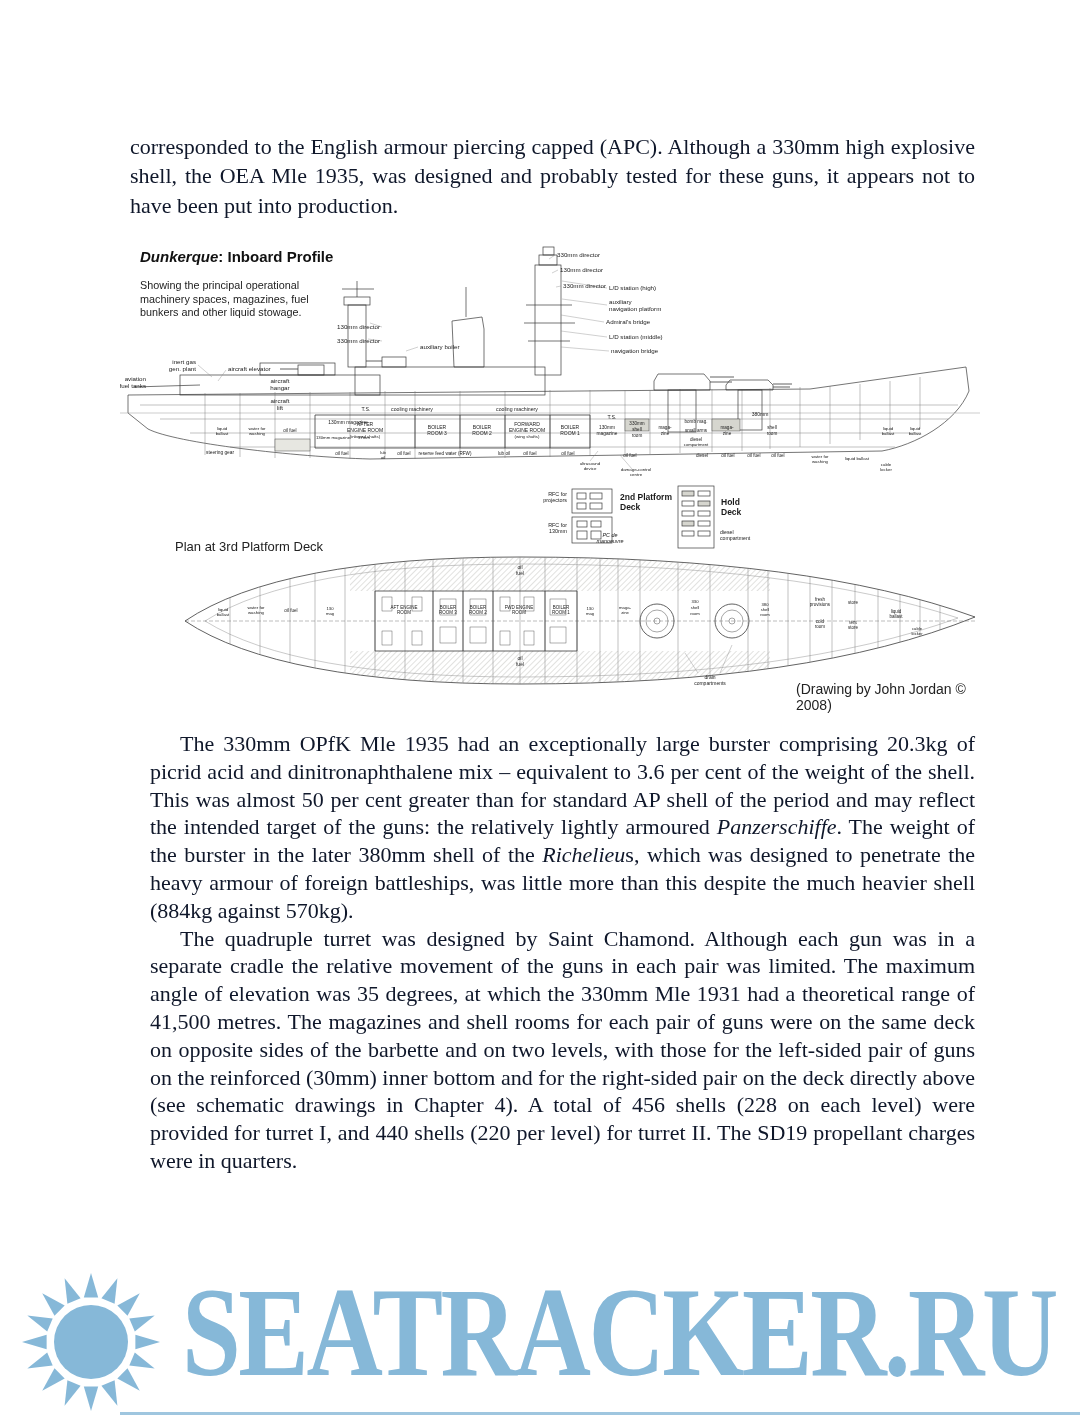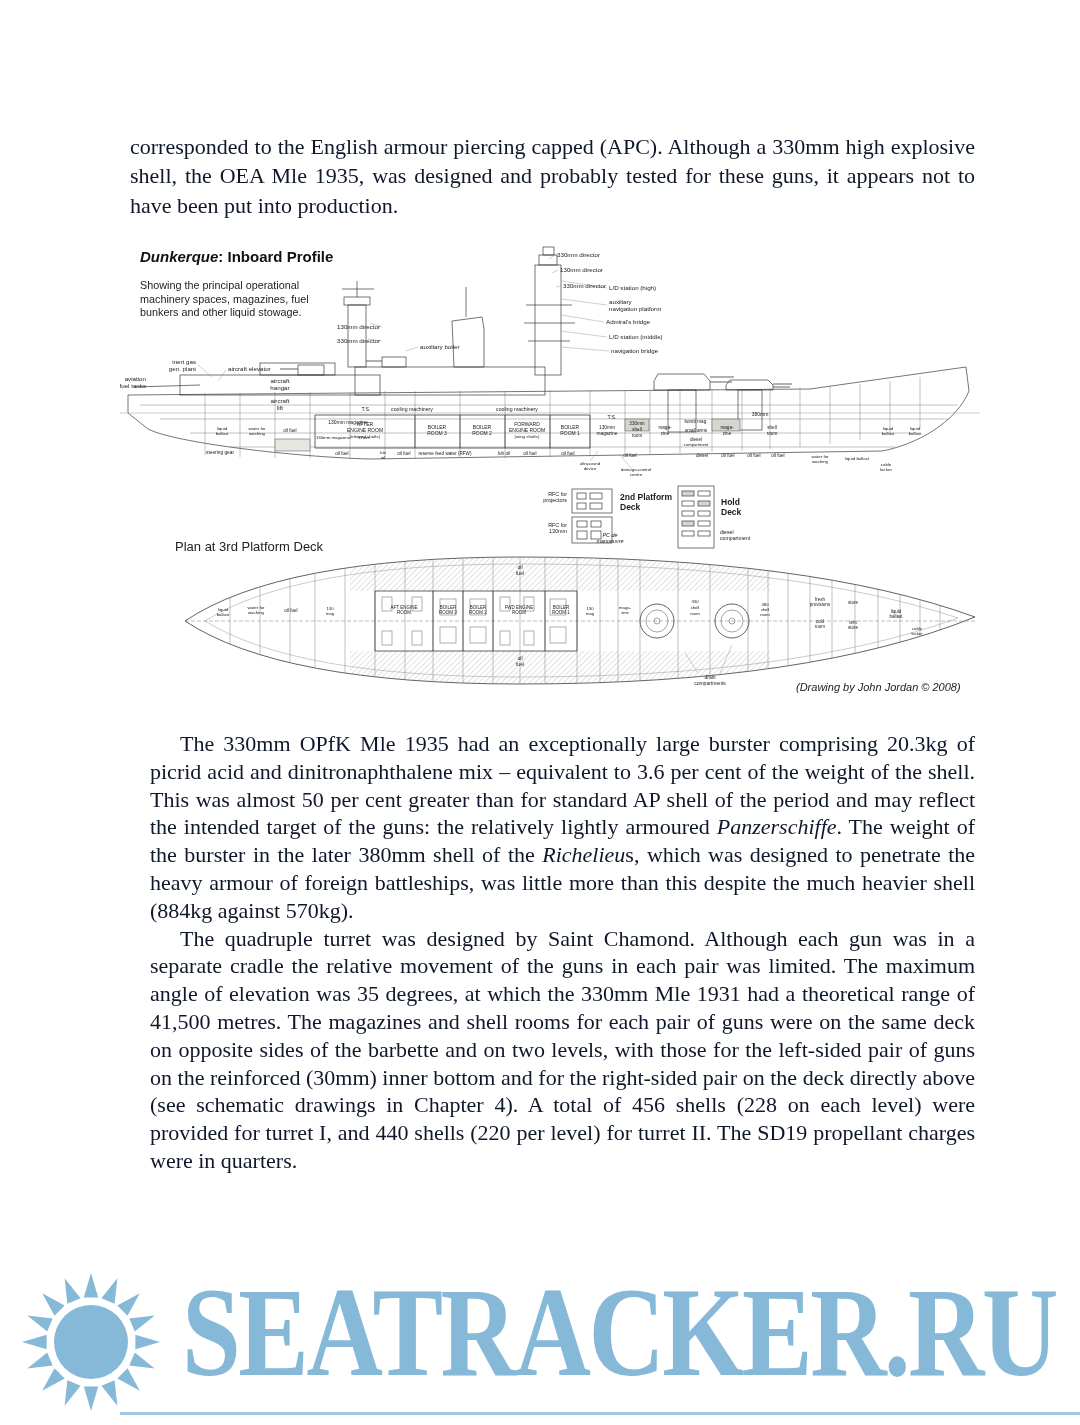--- a/index.html
+++ b/index.html
@@ -10,21 +10,21 @@
   #intro-block { position:absolute; left:130px; top:132px; width:845px; line-height:29.4px; }
   #main-text-block { position:absolute; left:130px; top:730px; width:845px; }
   #main-text-block p { text-indent:30px;margin-left:20px; }
 
   .diagram { position:absolute; left:120px; top:243px; width:860px; height:465px; font-family:"Liberation Sans", sans-serif; }
   .dg-svg { position:absolute; left:0; top:0; width:860px; height:465px; }
   .dg-title { position:absolute; left:20px; top:5px; font-size:15px; font-weight:bold; color:#111; z-index:2; }
   .dg-title .ship { font-style:italic; }
   .dg-sub { position:absolute; left:20px; top:36px; width:188px; font-size:10.8px; line-height:13.6px; color:#222; z-index:2; }
   .plan-label { position:absolute; left:55px; top:280px; font-size:13px; color:#222; z-index:2;margin-top:16px; }
-  .credit { position:absolute; left:676px; top:438px; font-size:11px; font-style:italic; color:#222; z-index:2; }
+  .credit { position:absolute; left:676px; top:438px; font-size:14px; color:#222; z-index:2; }
 
   svg text { font-family:"Liberation Sans", sans-serif; }
 
   .watermark { position:absolute; left:0; top:1272px; width:1080px; height:140px;padding-left:8px; }
   .wm-sun { position:absolute; left:5px; top:0px; width:172px; height:140px; }
   .wm-text { position:absolute; left:182px; top:-14px; font-family:"Liberation Serif", serif;
              font-weight:bold; font-size:126px; line-height:150px; letter-spacing:-3px;
              white-space:nowrap; transform:scaleX(0.84); transform-origin:left center; }
   .bottom-rule { position:absolute; left:120px; top:1412px; width:960px; height:3px; }
 </style>

